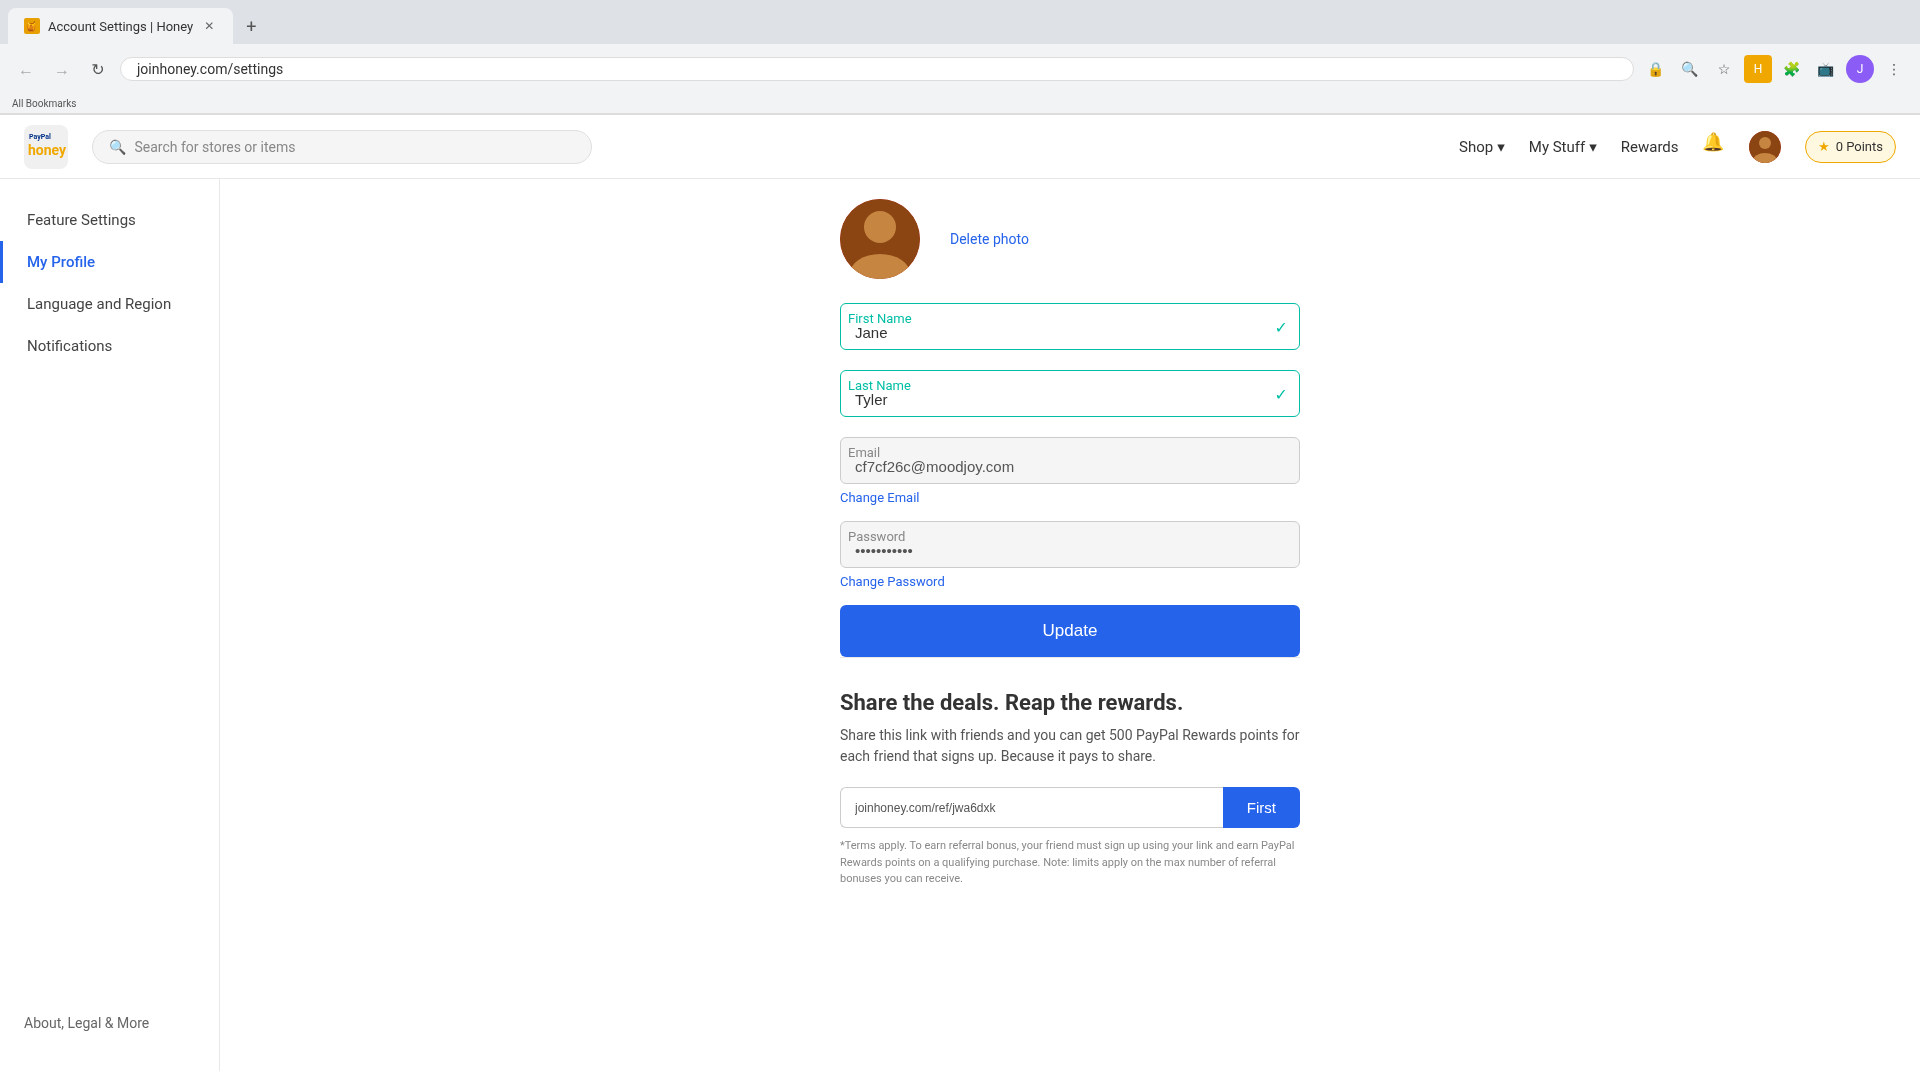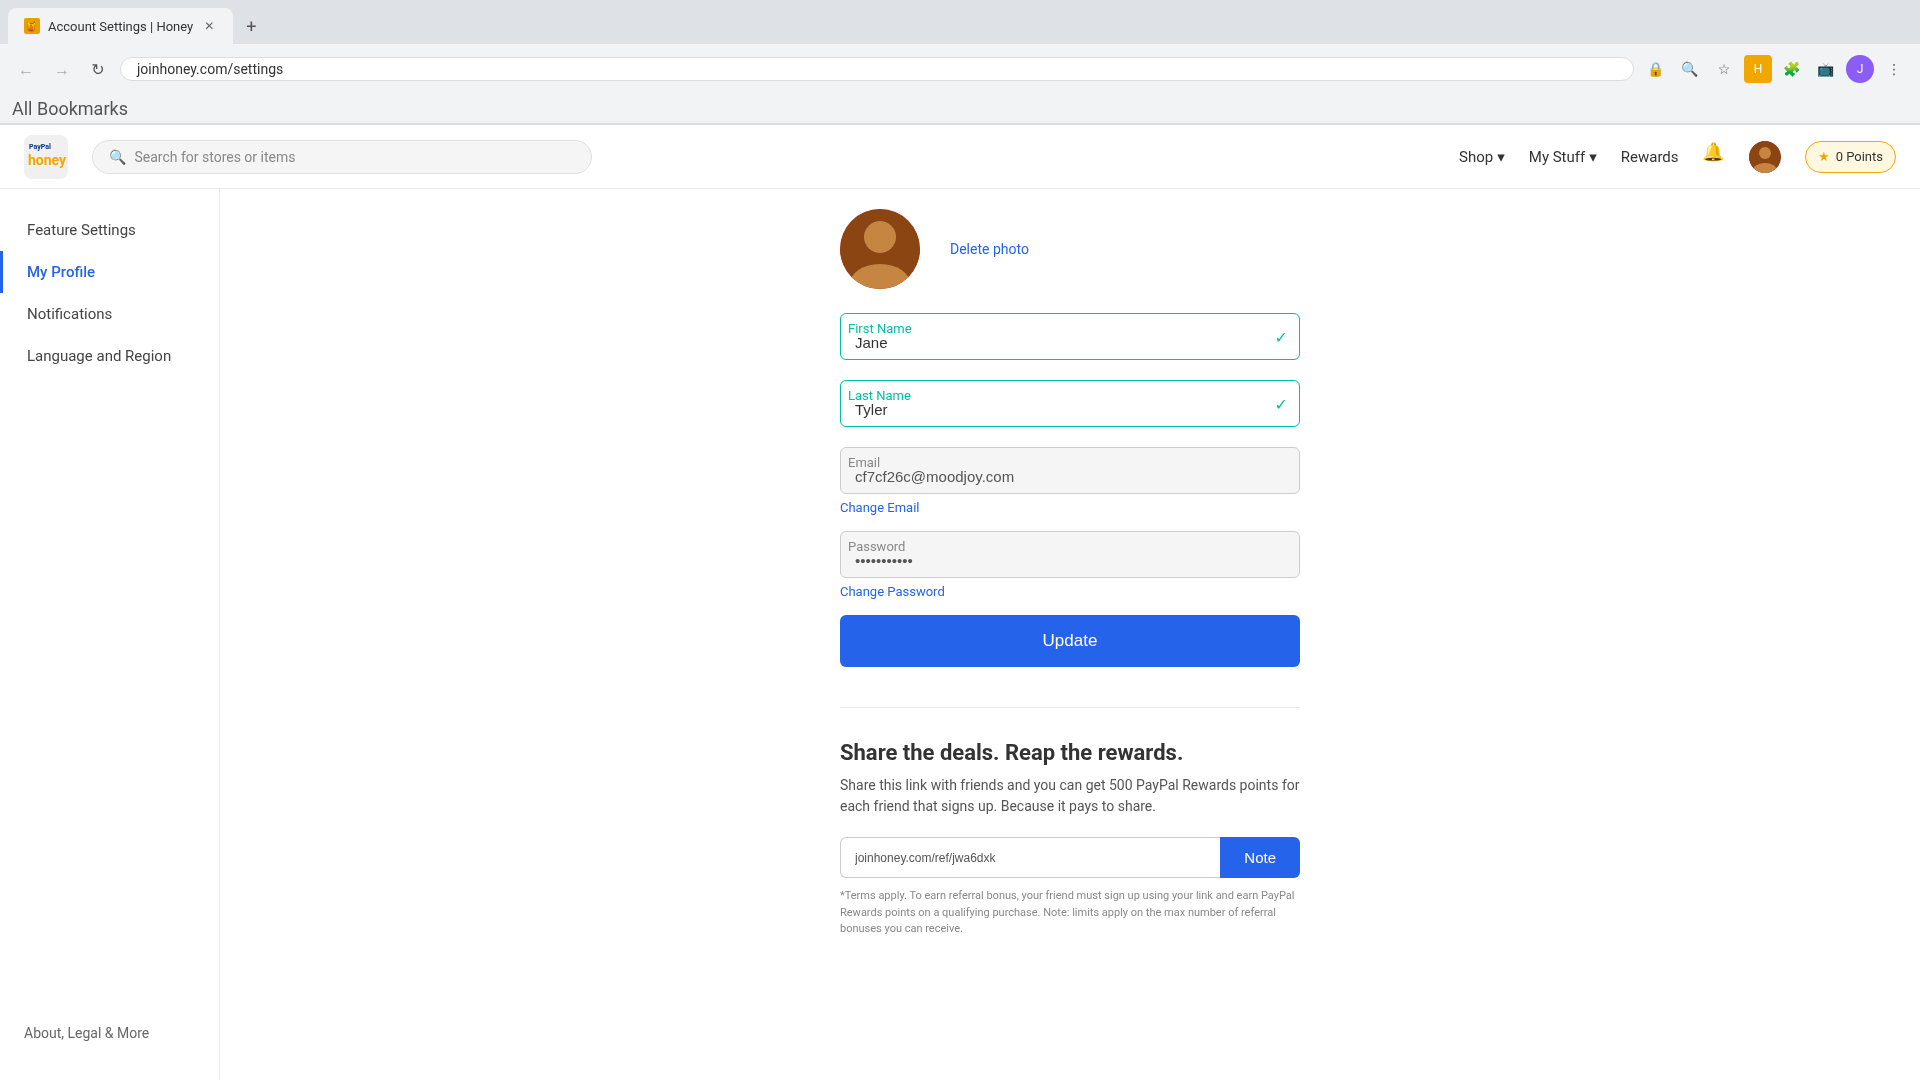--- a/index.html
+++ b/index.html
@@ -15,21 +15,21 @@
     .new-tab-btn { width: 28px; height: 28px; display: flex; align-items: center; justify-content: center; border-radius: 50%; cursor: pointer; font-size: 18px; color: #555; margin-left: 4px; }
     .browser-toolbar { display: flex; align-items: center; padding: 6px 12px; gap: 8px; background: #f1f3f4; height: 50px; }
     .nav-btn { width: 28px; height: 28px; display: flex; align-items: center; justify-content: center; border-radius: 50%; cursor: pointer; color: #555; font-size: 16px; }
     .nav-btn.disabled { color: #aaa; cursor: default; }
     .address-bar { flex: 1; background: #fff; border: 1px solid #ddd; border-radius: 20px; padding: 6px 16px; font-size: 14px; color: #333; display: flex; align-items: center; height: 24px; }
     .address-bar span { flex: 1; }
     .toolbar-icons { display: flex; align-items: center; gap: 6px; }
     .toolbar-icon { width: 28px; height: 28px; display: flex; align-items: center; justify-content: center; border-radius: 50%; cursor: pointer; color: #555; font-size: 14px; }
     .extension-icon { width: 28px; height: 28px; background: #f0a800; border-radius: 4px; display: flex; align-items: center; justify-content: center; font-size: 12px; color: white; cursor: pointer; }
     .profile-icon { width: 28px; height: 28px; background: #8b5cf6; border-radius: 50%; display: flex; align-items: center; justify-content: center; font-size: 12px; color: white; cursor: pointer; }
-    .bookmarks-bar { padding: 4px 12px; background: #f1f3f4; font-size: 18px; color: #555; border-bottom: 1px solid #ddd; display: flex; align-items: flex-end; gap: 6px; }
+    .bookmarks-bar { padding: 4px 12px; background: #f1f3f4; font-size: 10px; color: #555; border-bottom: 1px solid #ddd; display: flex; align-items: flex-end; gap: 6px; }
     .bookmarks-bar span { cursor: pointer; }
 
     
     .app-container { display: flex; flex-direction: column; height: calc(1080px - 44px - 50px - 30px); }
 
     
     .top-nav { display: flex; align-items: center; padding: 0 24px; height: 64px; border-bottom: 1px solid #e8e8e8; background: #fff; }
     .logo { display: flex; align-items: center; gap: 4px; margin-right: 24px; }
     .search-bar { flex: 1; max-width: 500px; background: #f5f5f5; border: 1px solid #e0e0e0; border-radius: 20px; padding: 8px 16px; font-size: 14px; color: #888; display: flex; align-items: center; gap: 8px; cursor: text; }
     .nav-links { margin-left: auto; display: flex; gap: 24px; }
@@ -64,21 +64,21 @@
     .form-field input { width: 100%; border: 1.5px solid #ccc; border-radius: 6px; padding: 20px 14px 8px; font-size: 15px; color: #333; background: #fff; outline: none; }
     .form-field.valid input { border-color: #00bfa5; }
     .form-field label { position: absolute; top: 8px; left: 8px; font-size: 13px; color: #888; pointer-events: none; }
     .form-field.valid label { color: #00bfa5; }
     .check-icon { position: absolute; right: 12px; top: 50%; transform: translateY(-50%); color: #00bfa5; font-size: 16px; }
     .form-field.email input { background: #f5f5f5; color: #555; }
     .form-field.password input { background: #f5f5f5; color: #555; }
     .change-link { color: #2563eb; font-size: 13px; cursor: pointer; margin-top: -14px; margin-bottom: 16px; display: block; }
 
     
-    .update-btn { width: 100%; background: #2563eb; color: white; border: none; border-radius: 6px; padding: 16px; font-size: 17px; font-weight: 500; cursor: pointer; margin-bottom: 40px; }
+    .update-btn { width: 100%; background: #2563eb; color: white; border: none; border-radius: 6px; padding: 16px; font-size: 17px; font-weight: 500; cursor: pointer; }
 
     
     .divider { border: none; border-top: 1px solid #e8e8e8; margin-bottom: 32px; }
 
     
     .referral-section { }
     .referral-title { font-size: 22px; font-weight: bold; color: #333; margin-bottom: 10px; }
     .referral-desc { font-size: 14px; color: #555; margin-bottom: 20px; line-height: 1.5; }
     .referral-input-row { display: flex; gap: 0; margin-bottom: 10px; }
     .referral-input { flex: 1; border: 1.5px solid #ccc; border-right: none; border-radius: 6px 0 0 6px; padding: 12px 14px; font-size: 12px; color: #555; background: #fff; outline: none; }
@@ -170,24 +170,24 @@
 
     <div class="sidebar">
       <div class="sidebar-nav">
         <div class="sidebar-item">
           <span>Feature Settings</span>
         </div>
         <div class="sidebar-item active">
           <span>My Profile</span>
         </div>
         <div class="sidebar-item">
+          <span>Language and Region</span>
+        </div>
+        <div class="sidebar-item">
           <span>Notifications</span>
-        </div>
-        <div class="sidebar-item">
-          <span>Language and Region</span>
         </div>
       </div>
       <div class="sidebar-bottom">
         <div class="sidebar-bottom-item">
           <span>About, Legal &amp; More</span>
         </div>
       </div>
     </div>
 
     <div class="content-area">
@@ -247,21 +247,21 @@
         
         <hr class="divider">
 
         
         <div class="referral-section">
           <div class="referral-title">Share the deals. Reap the rewards.</div>
           <div class="referral-desc">Share this link with friends and you can get 500 PayPal Rewards points for each friend that signs up. Because it pays to share.</div>
           <div class="referral-input-row">
             <input class="referral-input" type="text" value="joinhoney.com/ref/jwa6dxk" readonly="" style="">
             <button class="copy-btn">
-              <span>Note</span>
+              <span>First</span>
             </button>
           </div>
           <div class="referral-terms">*Terms apply. To earn referral bonus, your friend must sign up using your link and earn PayPal Rewards points on a qualifying purchase. Note: limits apply on the max number of referral bonuses you can receive.</div>
         </div>
 
       </div>
     </div>
   </div>
 </div>
 

